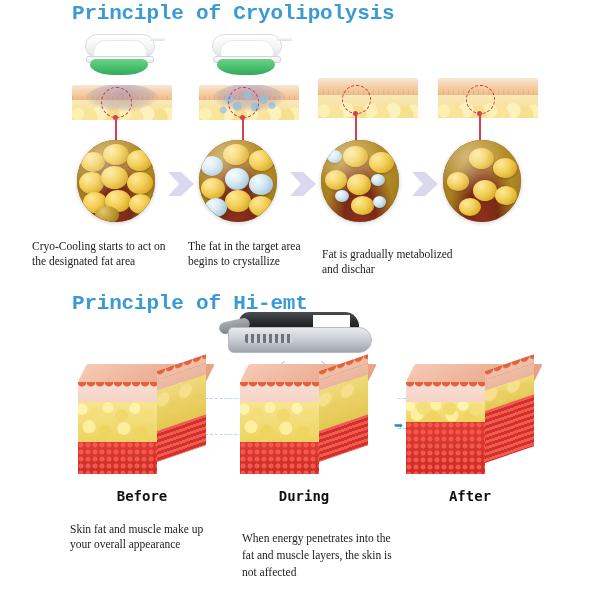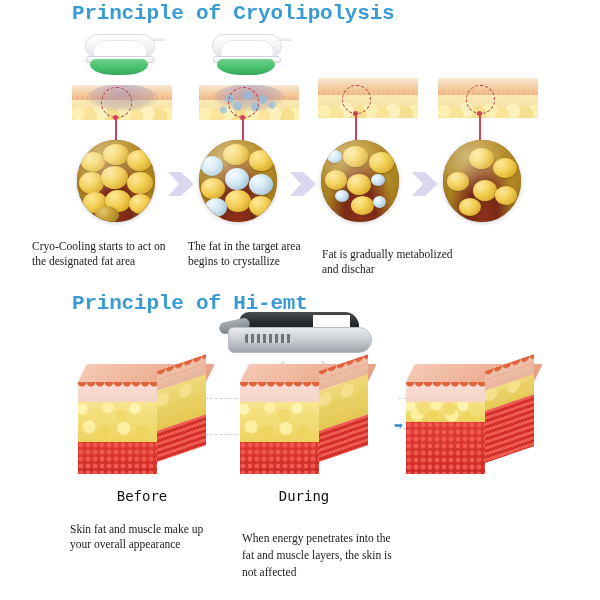--- a/index.html
+++ b/index.html
@@ -201,21 +201,21 @@
       radial-gradient(circle at 3px 3px, #ef5a4e 0 2.2px, rgba(0,0,0,0) 2.8px) 0 0/7px 7px,
       linear-gradient(180deg,#e23b34,#cf2a26);
   }
   .lay-mus-s{
     background:
       repeating-linear-gradient(180deg, #ef5c4f 0 3px, #d3302b 3px 6px);
   }
   .tb-label{
     position:absolute;
     font-family:"DejaVu Sans Mono", monospace;
-    font-weight:normal;
+    font-weight:bold;
     font-size:14px;
     color:#111;
     text-align:center;
     white-space:nowrap;
   }
 
   
   .hi-device{position:absolute;}
   .hd-top{
     position:absolute;left:8%;top:0;width:84%;height:42%;
@@ -451,17 +451,18 @@
       <div class="wavy"></div>
     </div>
     <div class="tb-side lay-epi-s" style="top:6%;height:18%;">
       <div class="wavy"></div>
     </div>
     <div class="tb-face lay-fat-f" style="top:34%;height:18%;"></div>
     <div class="tb-side lay-fat-s" style="top:24%;height:18%;"></div>
     <div class="tb-face lay-mus-f" style="top:52%;height:46%;"></div>
     <div class="tb-side lay-mus-s" style="top:42%;height:46%;"></div>
   </div>
+  <div class="tb-label" style="left:406px;top:488px;width:128px;">After</div>
 
   <div class="caption" style="left:70px;top:522px;width:150px;">Skin fat and muscle make up your overall appearance</div>
   <div class="caption" style="left:242px;top:530px;width:152px;line-height:17px;">When energy penetrates into the fat and muscle layers, the skin is not affected</div>
 
 </div>
 
 </body></html>

